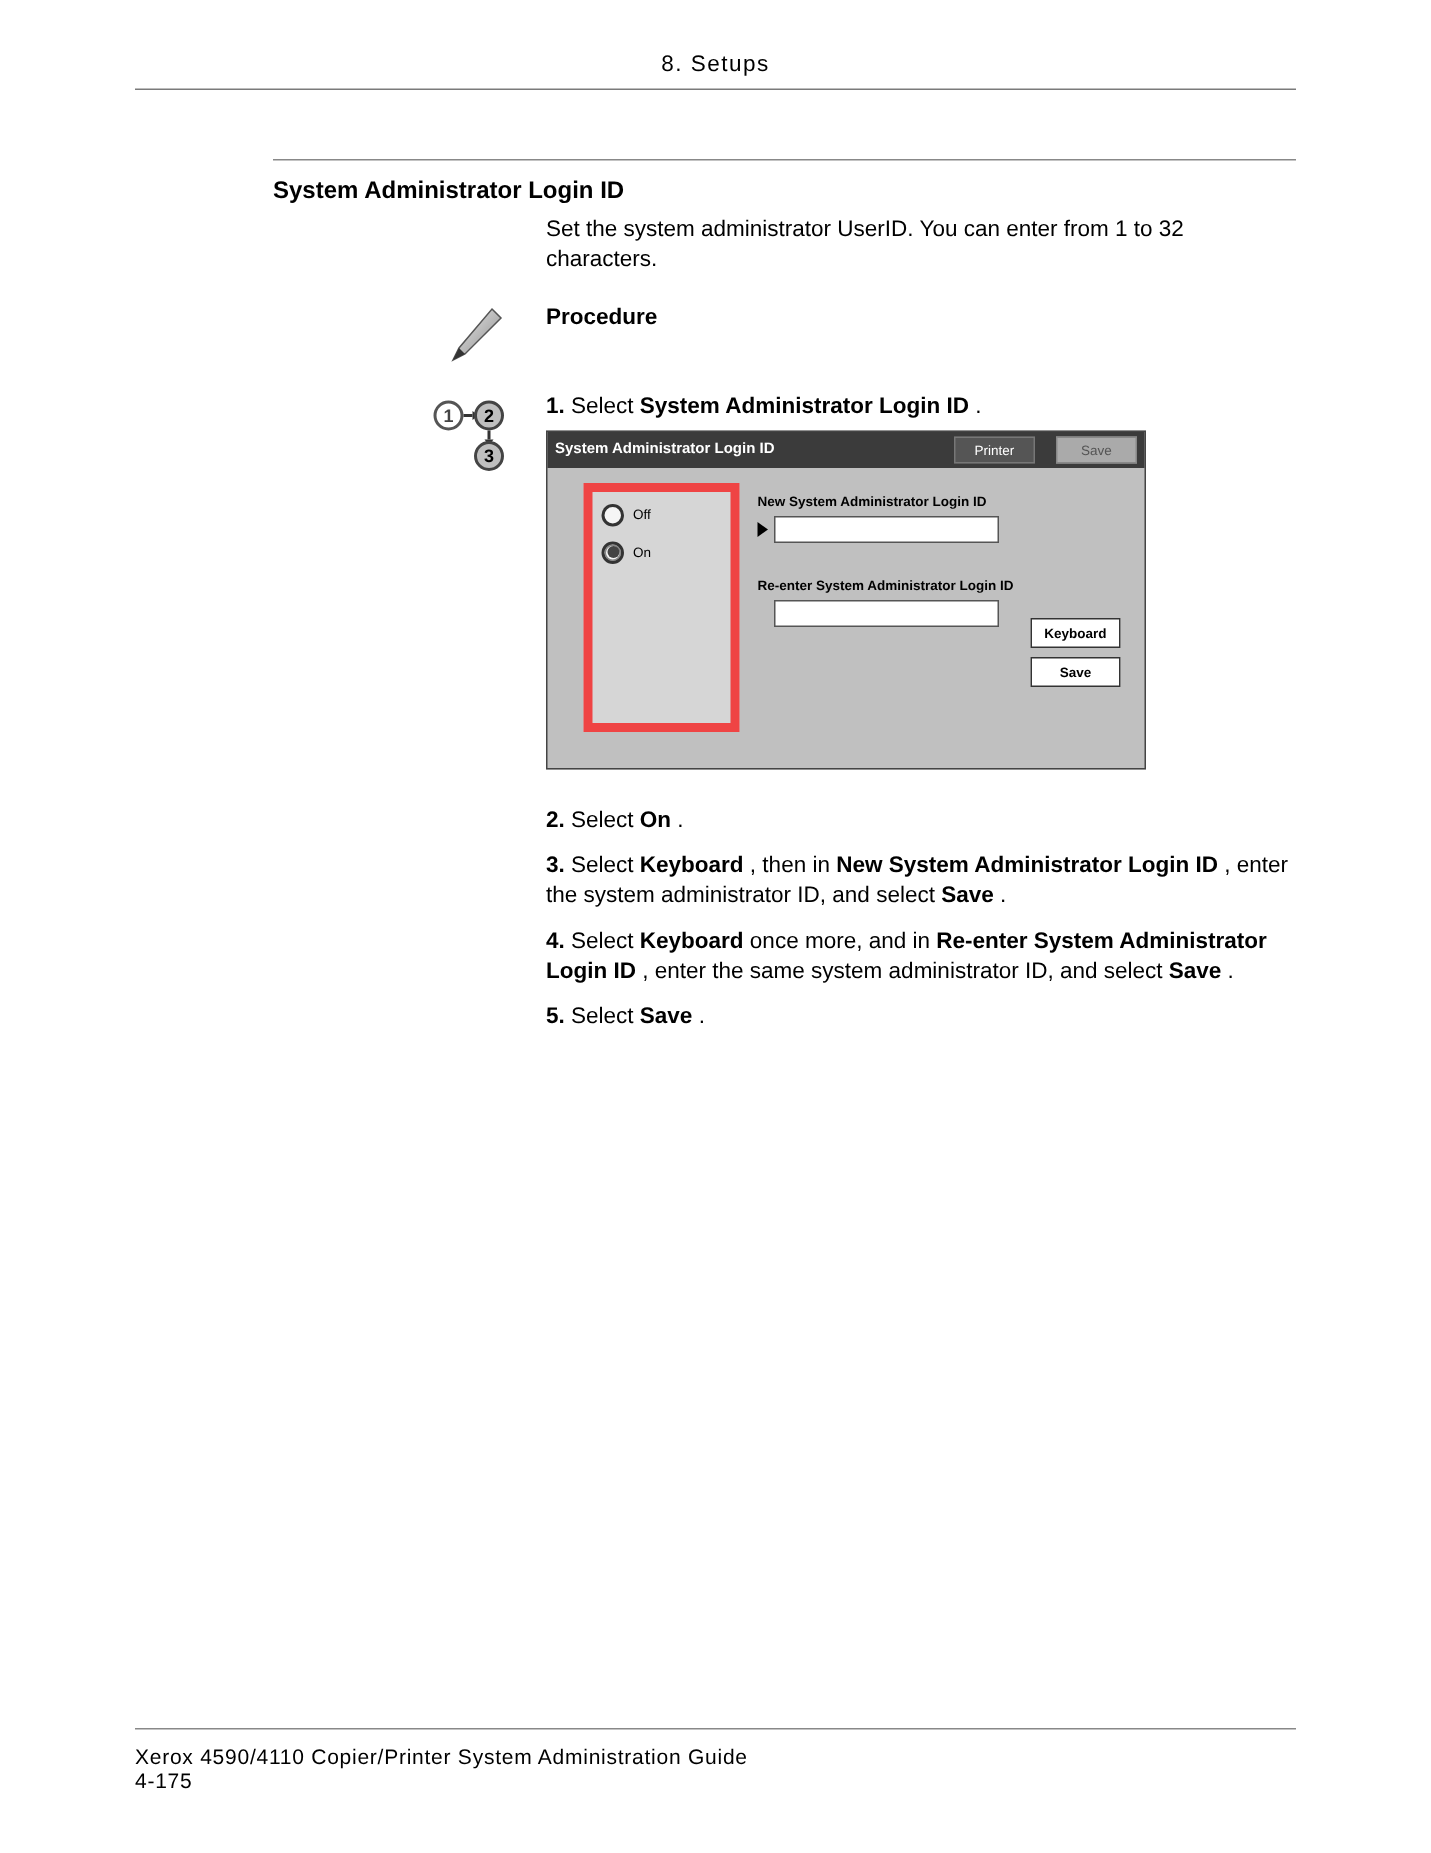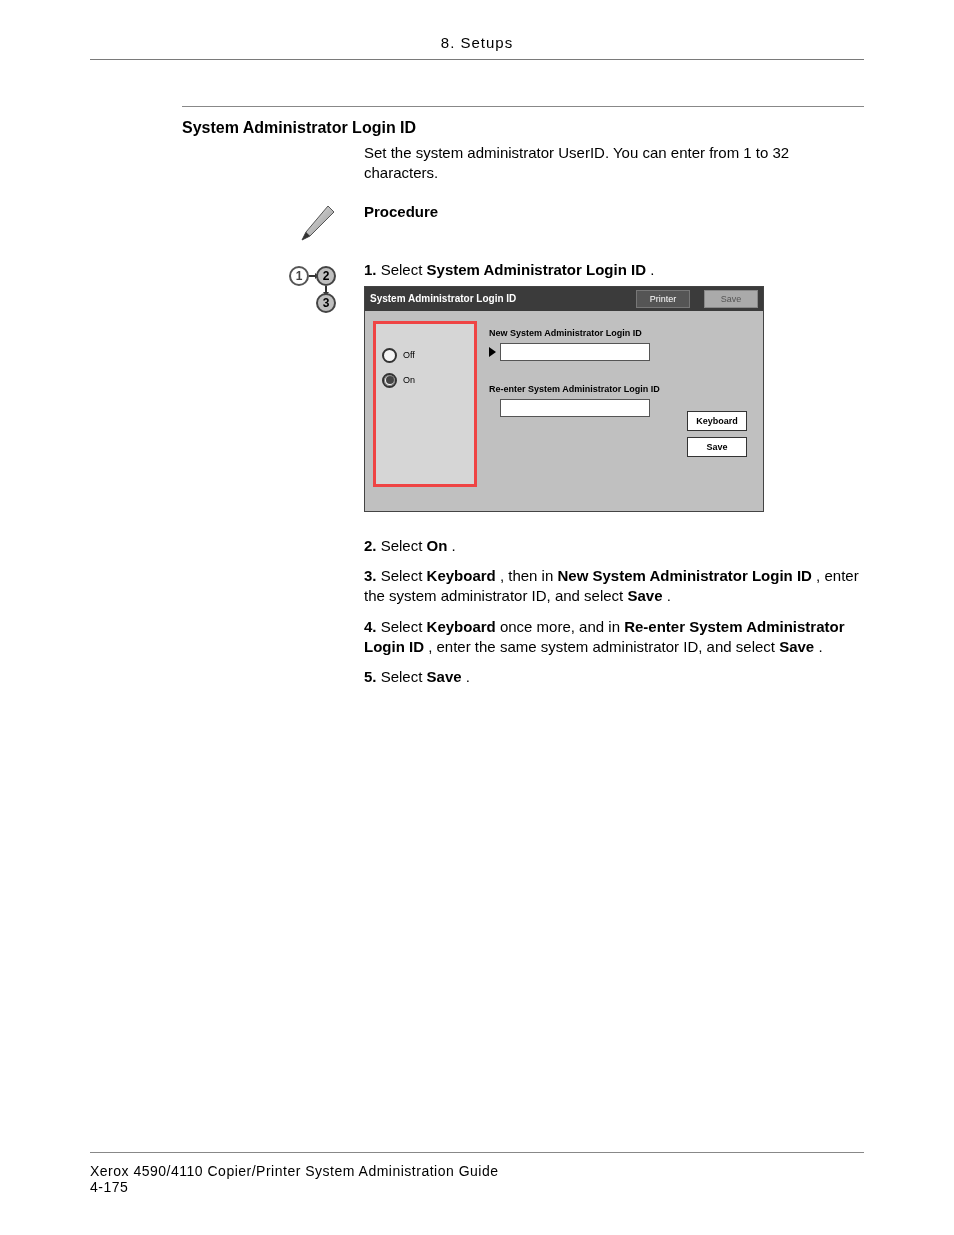--- a/index.html
+++ b/index.html
@@ -108,22 +108,23 @@
   .shot-btn.light { background: #aaa; color: #555; border-color: #888; }
   .shot-body {
     display: flex;
     padding: 10px 8px 24px 8px;
     min-height: 200px;
     position: relative;
   }
   .shot-left {
     width: 104px;
     background: #d6d6d6;
-    border: 3px solid #ef4444;
-    padding: 24px 6px;
+    border: 6px solid #ef4444;
+    padding: 8px 6px;
+    margin-left: 16px;
   }
   .radio-row { display: flex; align-items: center; margin-bottom: 10px; font-size: 9px; }
   .radio {
     width: 15px; height: 15px; border: 2px solid #333; border-radius: 50%;
     margin-right: 6px; background: #f5f5f5; display:inline-flex; align-items:center; justify-content:center;
   }
   .radio.sel::after { content:''; width:8px; height:8px; background:#444; border-radius:50%; display:block;}
   .radio.sel { box-shadow: 0 0 0 1px #888 inset; }
   .shot-right { flex:1; padding: 6px 12px; position: relative; }
   .fld-label { font-weight: bold; font-size: 9px; margin-bottom: 4px; display:block;}

